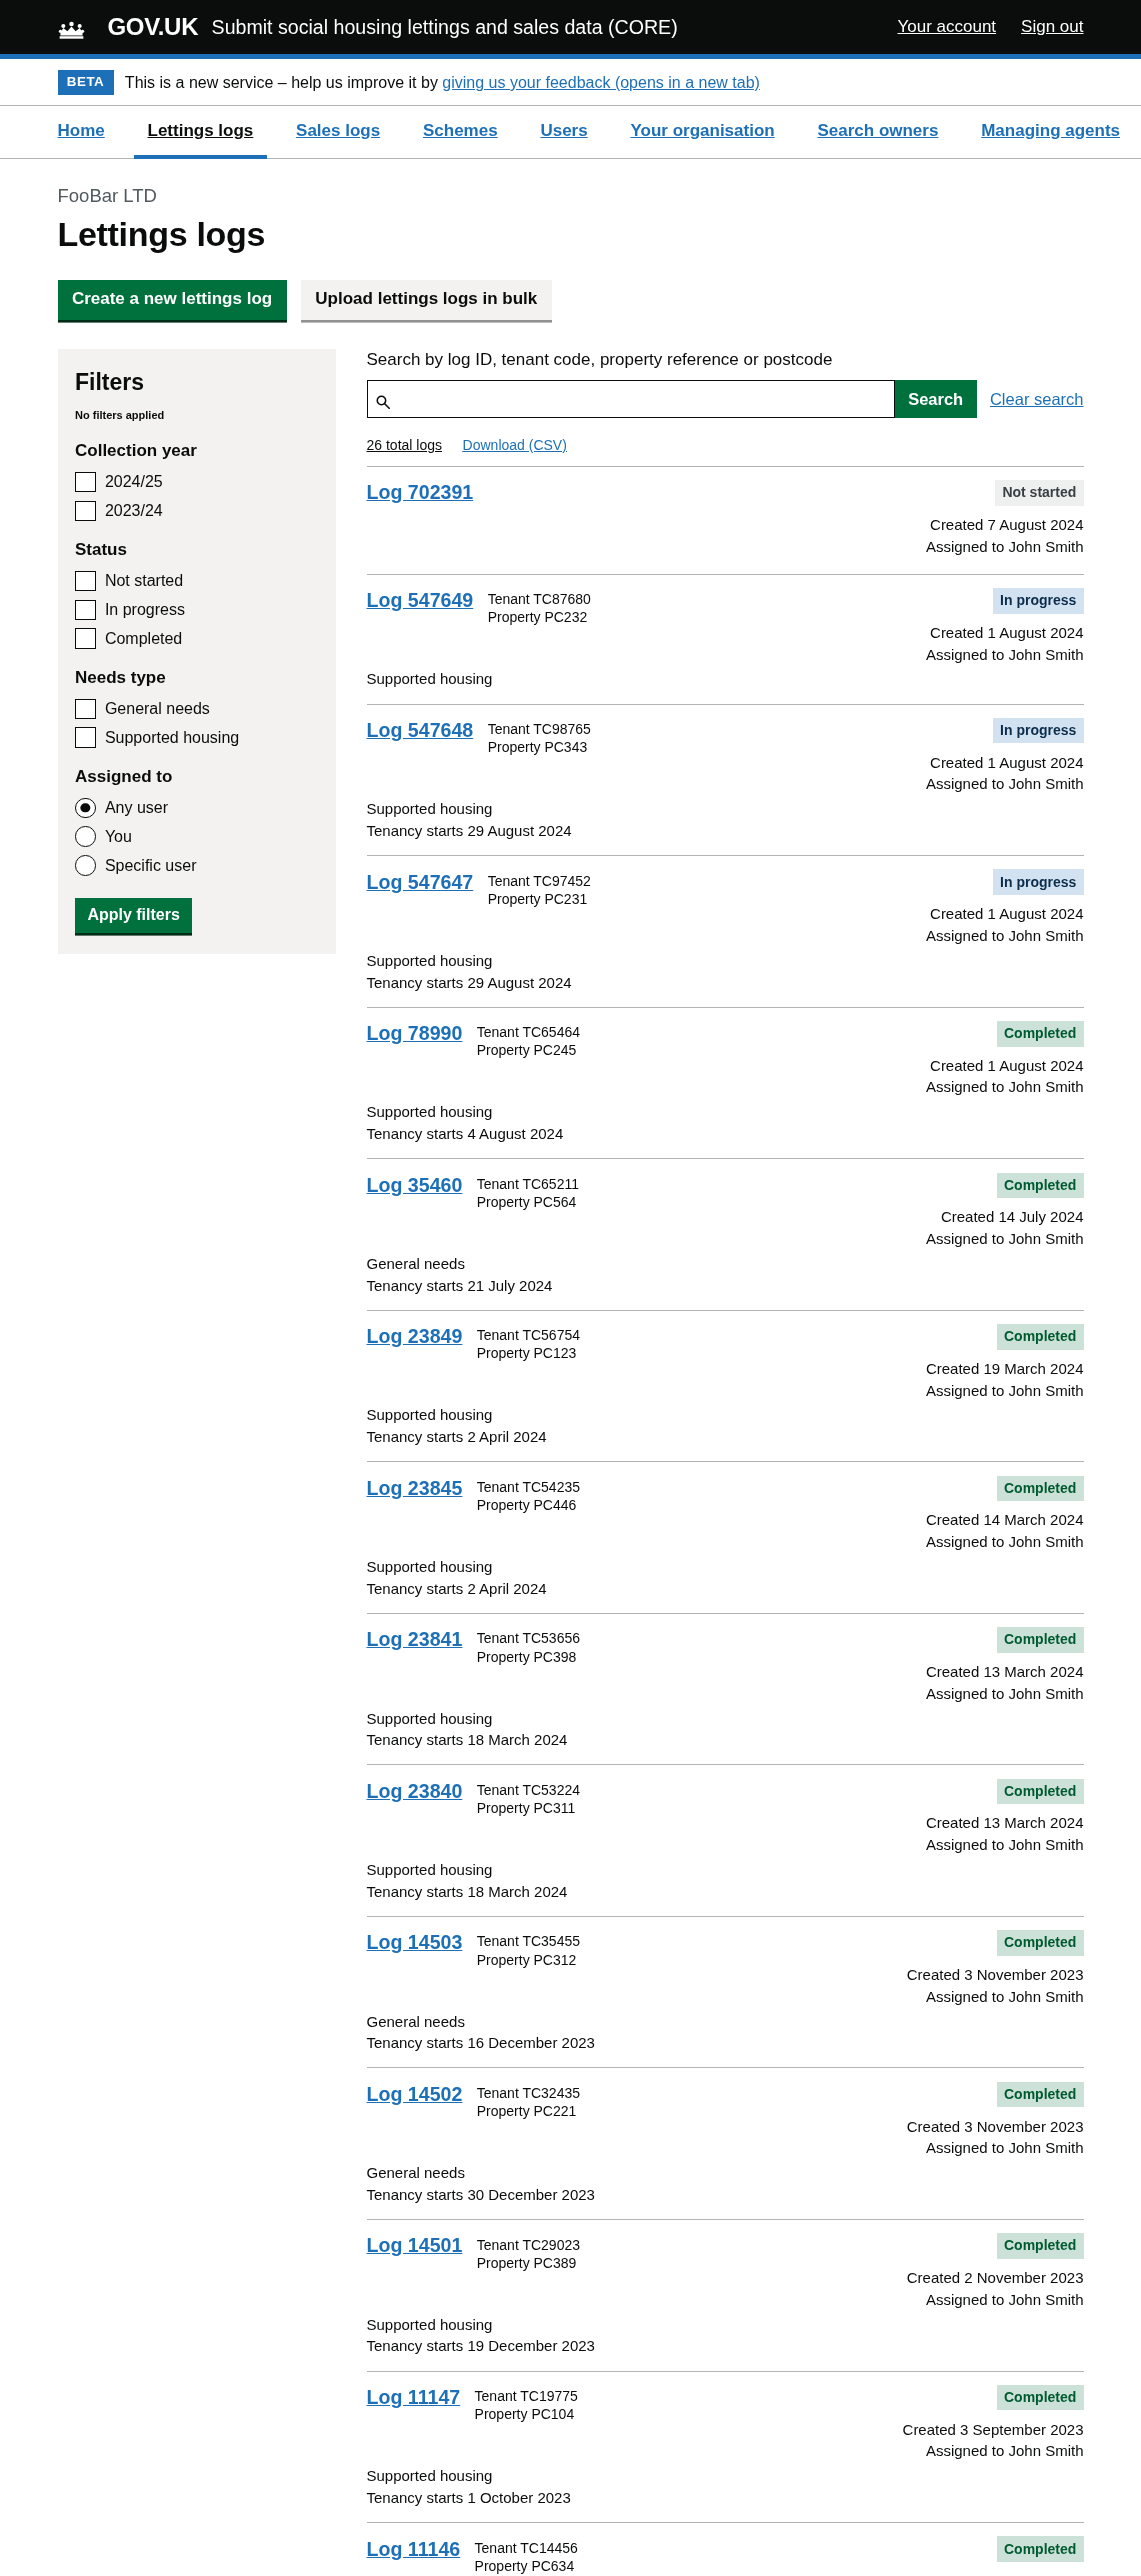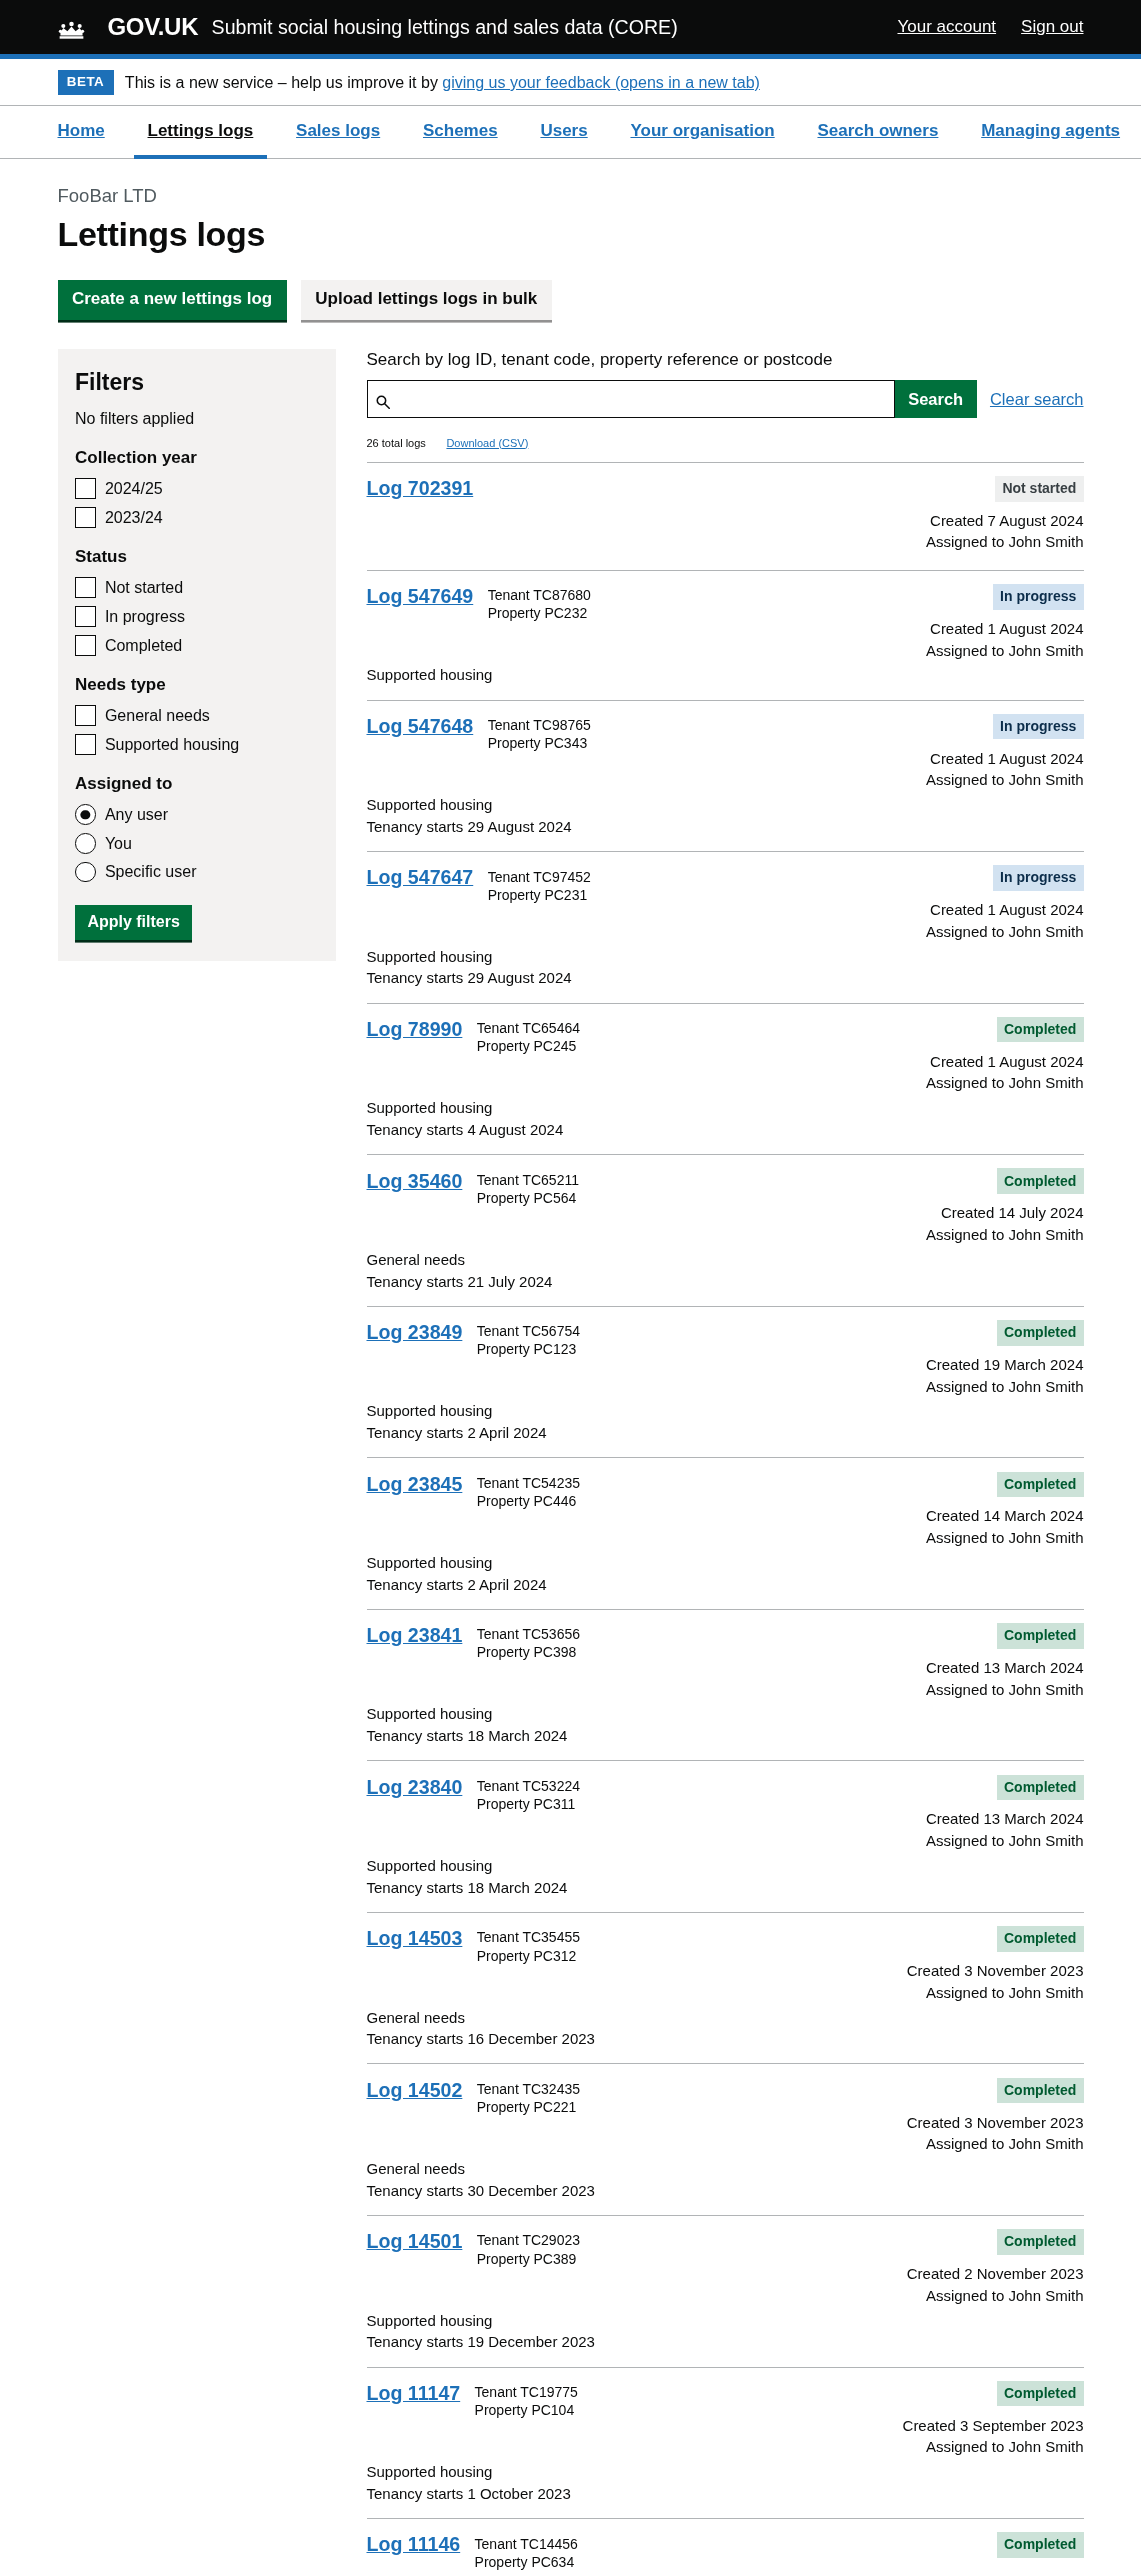--- a/index.html
+++ b/index.html
@@ -166,23 +166,24 @@
   .filters-box {
     background: #f3f2f1;
     padding: 18.5px 17.5px 20.6px 17.5px;
   }
   .filters-title {
     font-size: 23px;
     font-weight: bold;
     margin: 0 0 9.3px 0;
   }
   .filters-sub {
-    font-size: 16px;
+    font-size: 11px;
     color: #0b0c0c;
     margin: 0 0 17.5px 0;
+    font-weight: bold;
   }
   .filter-group-title {
     font-size: 17px;
     font-weight: bold;
     margin: 0 0 8.2px 0;
   }
   .filter-group { margin-bottom: 17.5px; }
   .check-row {
     display: flex;
     align-items: center;
@@ -279,21 +280,22 @@
     margin-left: 13.4px;
     align-self: center;
     white-space: nowrap;
   }
 
   .count-row {
     display: flex;
     align-items: center;
     gap: 20.6px;
     margin: 17.5px 0 11.3px 0;
-    font-size: 11px;
+    font-size: 14px;
+    text-decoration: underline;
   }
   .count-row a { color: #1d70b8; text-decoration: underline; }
 
   
   .log-list { border-top: 1.5px solid #b1b4b6; }
   .log-item {
     border-bottom: 1.5px solid #b1b4b6;
     padding: 12.4px 0 13.4px 0;
     position: relative;
     min-height: 77px;

